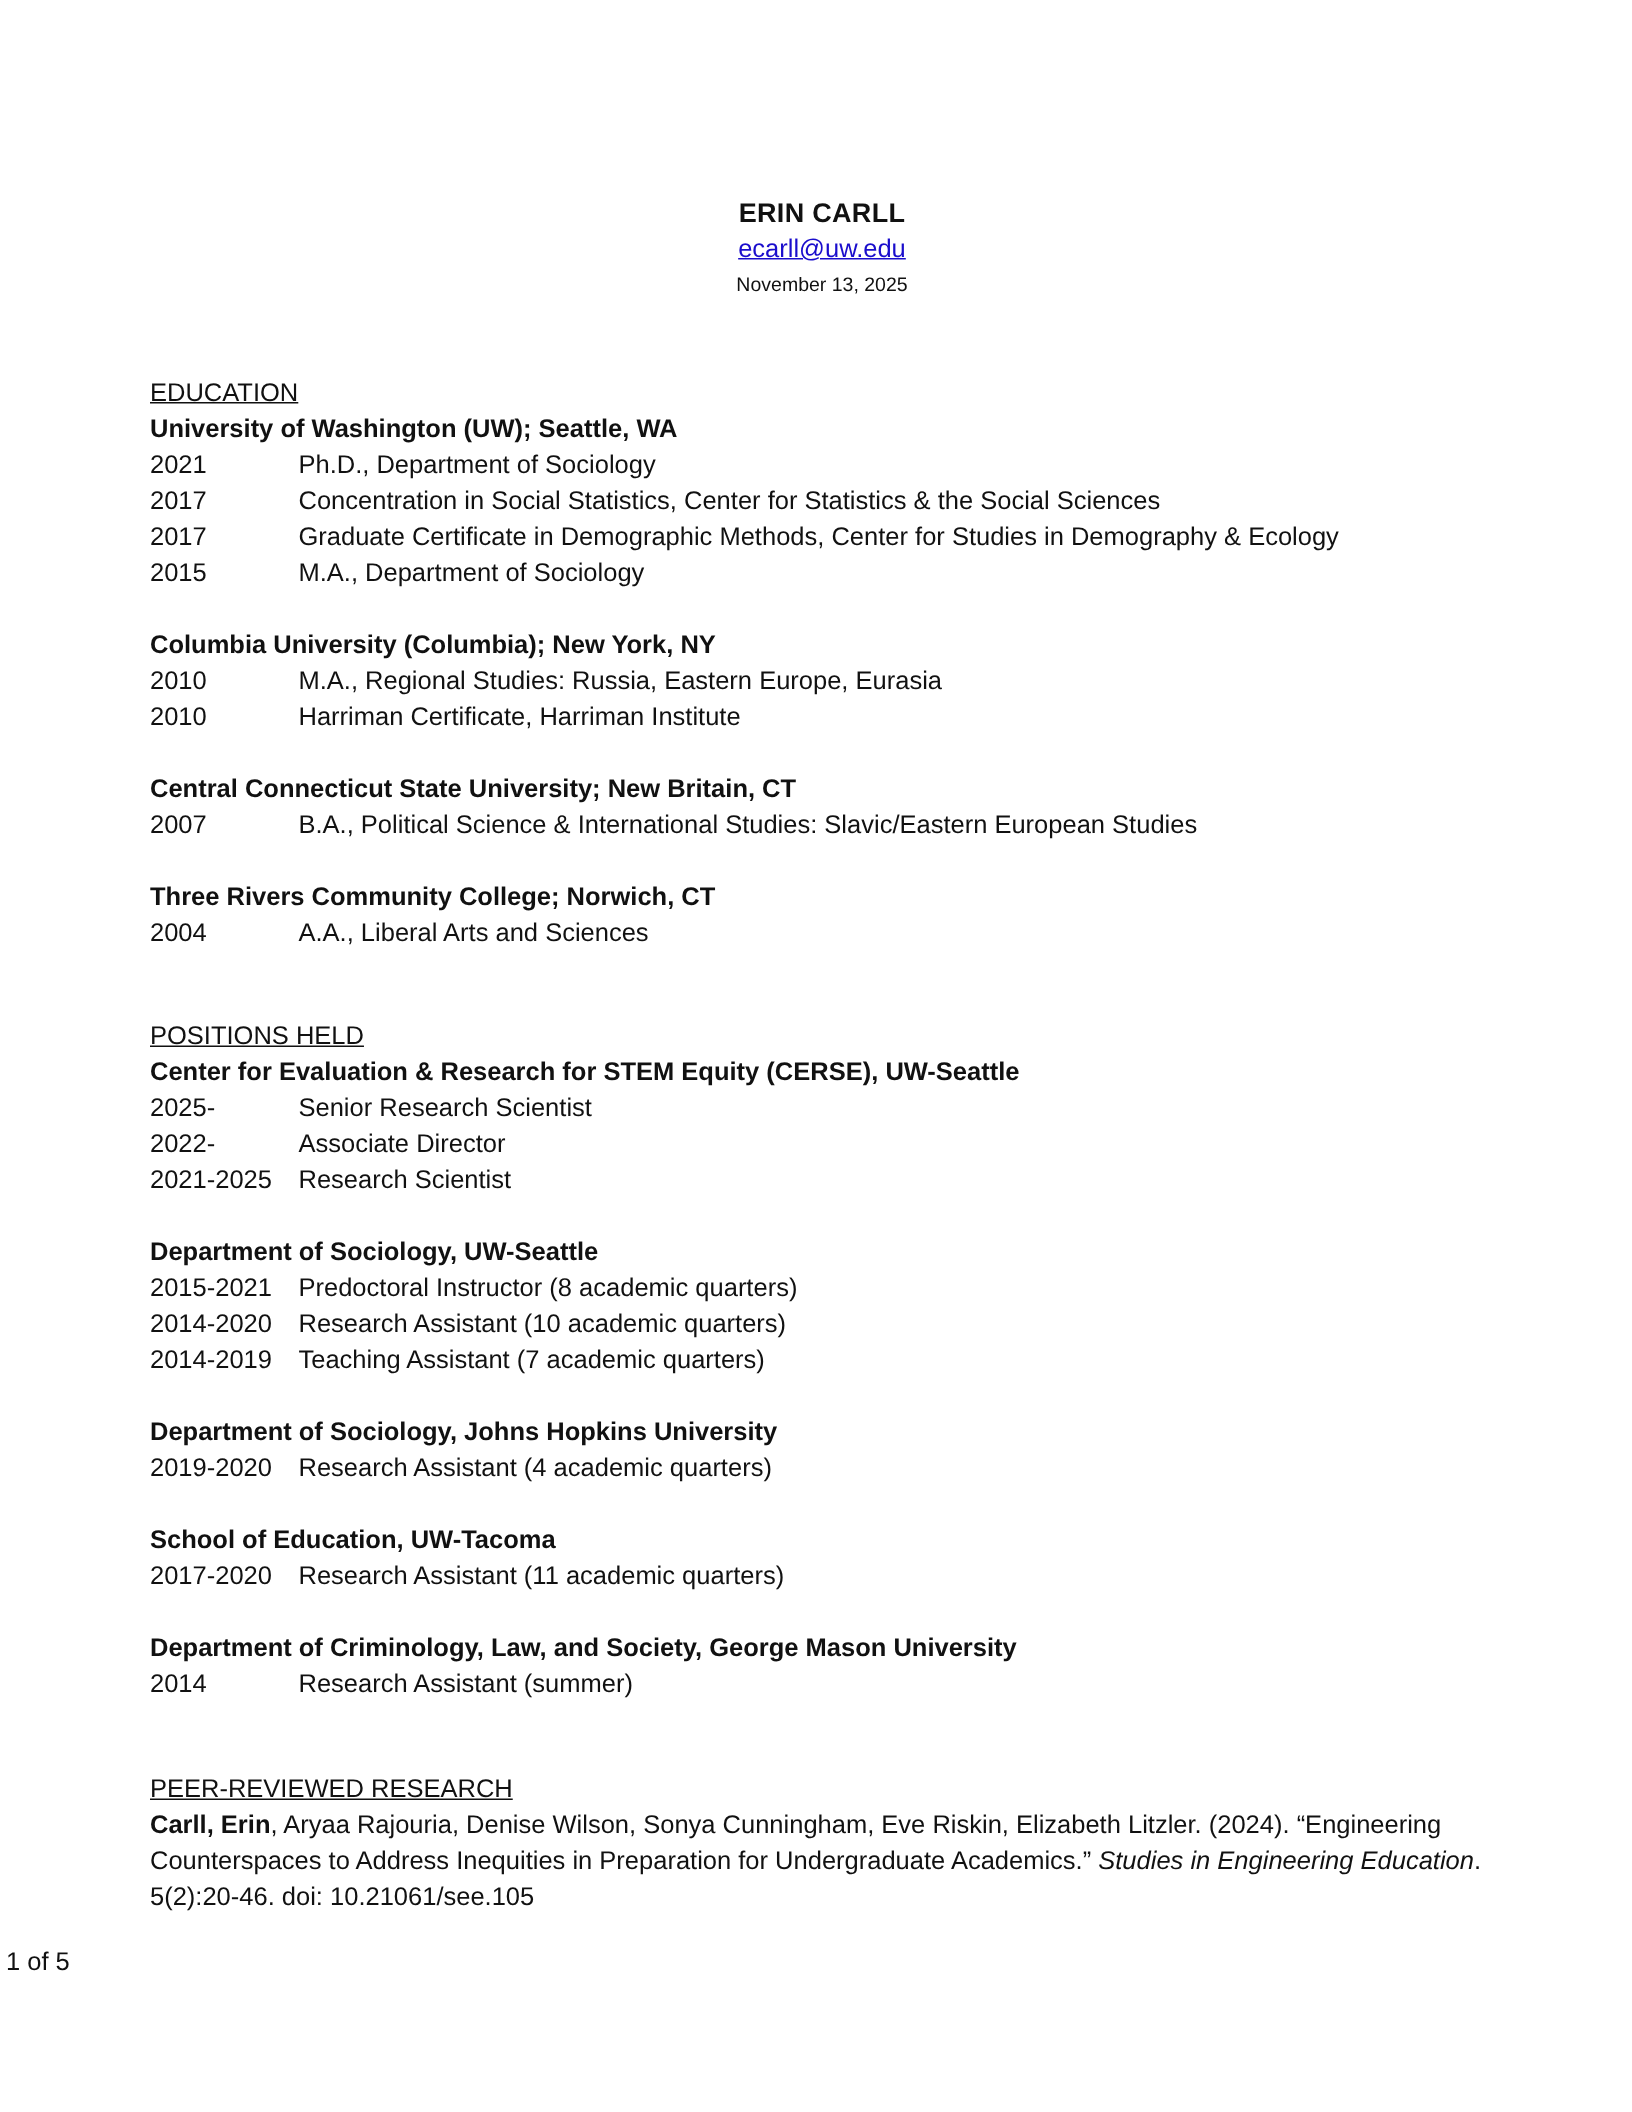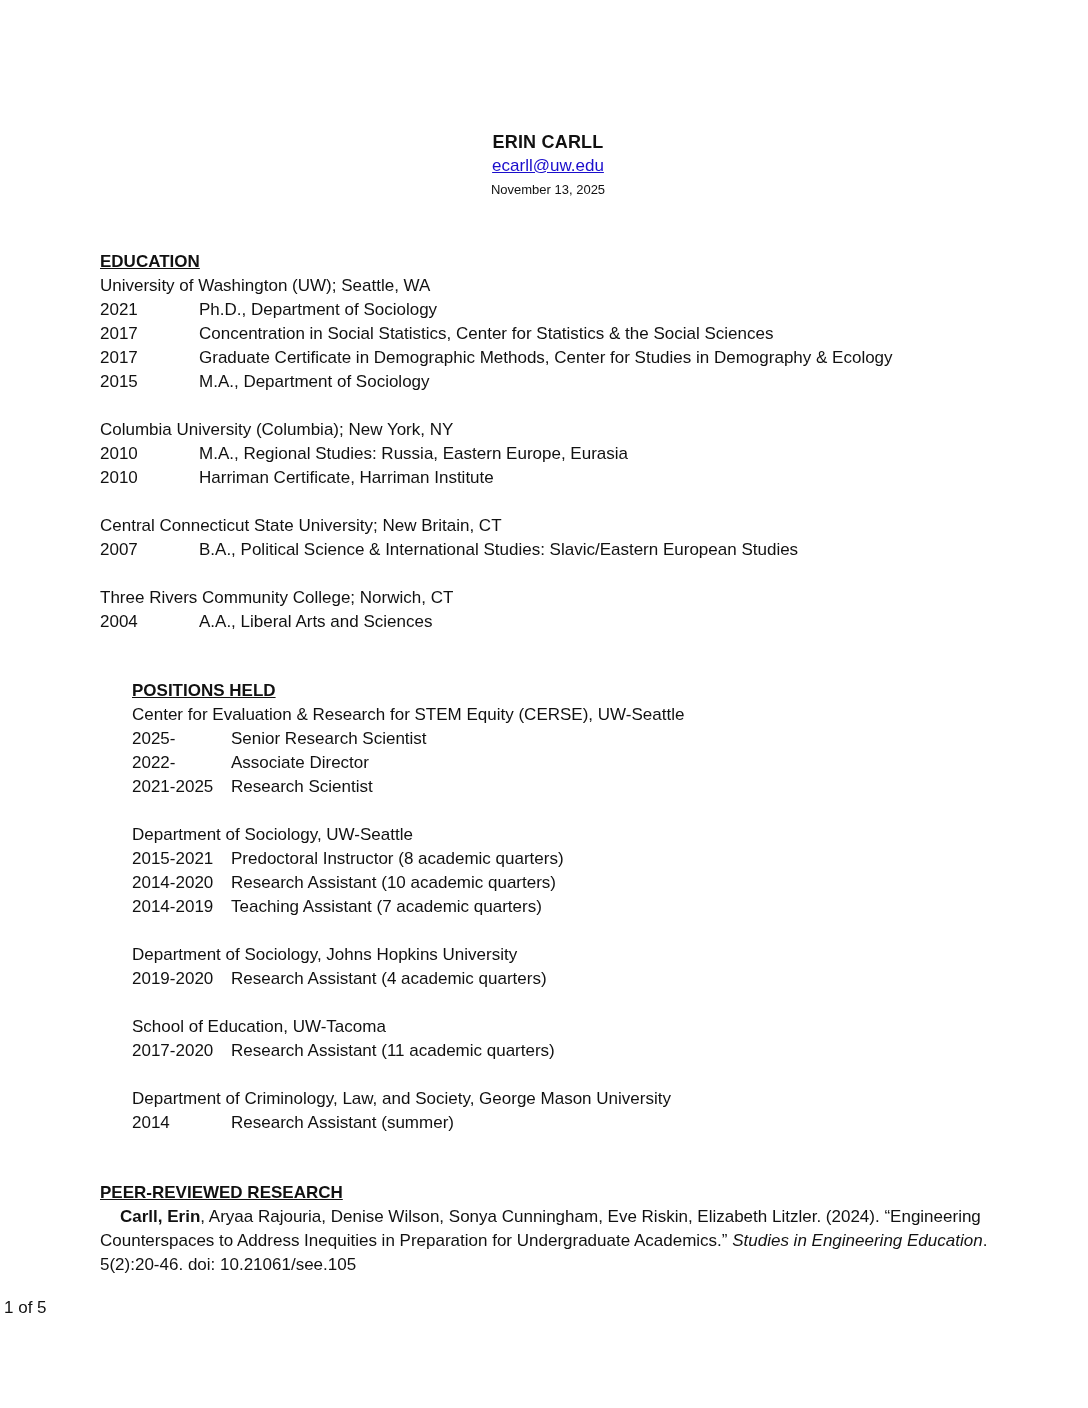--- a/index.html
+++ b/index.html
@@ -4,27 +4,27 @@
 <style>
   html, body { margin: 0; padding: 0; background: #ffffff; }
   body { width: 1088px; height: 1408px; position: relative; overflow: hidden;
          font-family: "Liberation Sans", "DejaVu Sans", sans-serif; color: #111; }
   .page { position: absolute; left: 4px; top: 0; width: 1088px; height: 1408px; }
   .header { position: absolute; top: 130px; left: 0; width: 1088px; text-align: center; }
   .name { font-weight: bold; font-size: 18px; line-height: 24px; letter-spacing: 0.2px; }
   .email { font-size: 17px; line-height: 24px; color: #1a0dcc; text-decoration: underline; cursor: pointer; text-align: right; }
   .date { font-size: 13px; line-height: 24px; }
   .content { position: absolute; left: 96px; width: 900px; font-size: 17px; }
-  .sec-title { font-weight: bold; text-decoration: underline; line-height: 24px; height: 24px; }
-  .org { font-weight: normal; line-height: 24px; height: 24px; }
+  .sec-title { font-weight: normal; text-decoration: underline; line-height: 24px; height: 24px; }
+  .org { font-weight: bold; line-height: 24px; height: 24px; }
   .row { display: flex; line-height: 24px; height: 24px; white-space: nowrap; align-items: center; }
   .yr { width: 99px; flex: 0 0 99px; }
   .gap { height: 24px; }
   .cite { line-height: 24px; width: 890px; }
-  .cite b { font-weight: bold; margin-left: 20px; }
+  .cite b { font-weight: bold; }
   .cite i { font-style: italic; }
   .footer { position: absolute; top: 1296px; left: 0; width: 1088px; text-align: left; font-size: 17px; line-height: 24px; }
 </style>
 </head>
 <body>
 
 <div class="page">
 
   <div class="header">
     <div class="name">ERIN CARLL</div>
@@ -72,21 +72,21 @@
       </div>
     <div class="gap"></div>
 
     <div class="org">Three Rivers Community College; Norwich, CT</div>
     <div class="row">
         <span class="yr">2004</span>
         <span>A.A., Liberal Arts and Sciences</span>
       </div>
   </div>
 
-  <div class="content" style="top:679px;margin-left:32px;">
+  <div class="content" style="top:679px;">
     <div class="sec-title">POSITIONS HELD</div>
 
     <div class="org">Center for Evaluation &amp; Research for STEM Equity (CERSE), UW-Seattle</div>
     <div class="row">
         <span class="yr">2025-</span>
         <span>Senior Research Scientist</span>
       </div>
     <div class="row">
         <span class="yr">2022-</span>
         <span>Associate Director</span>

